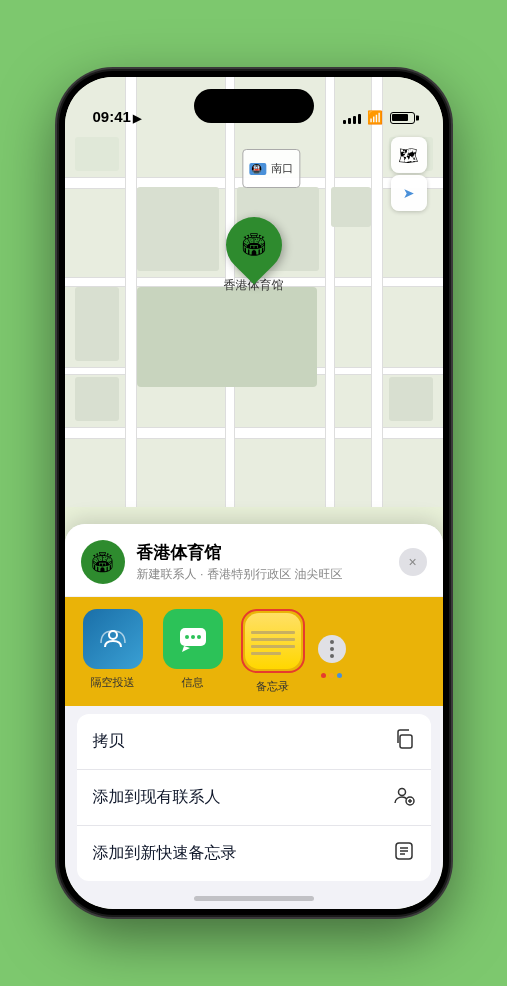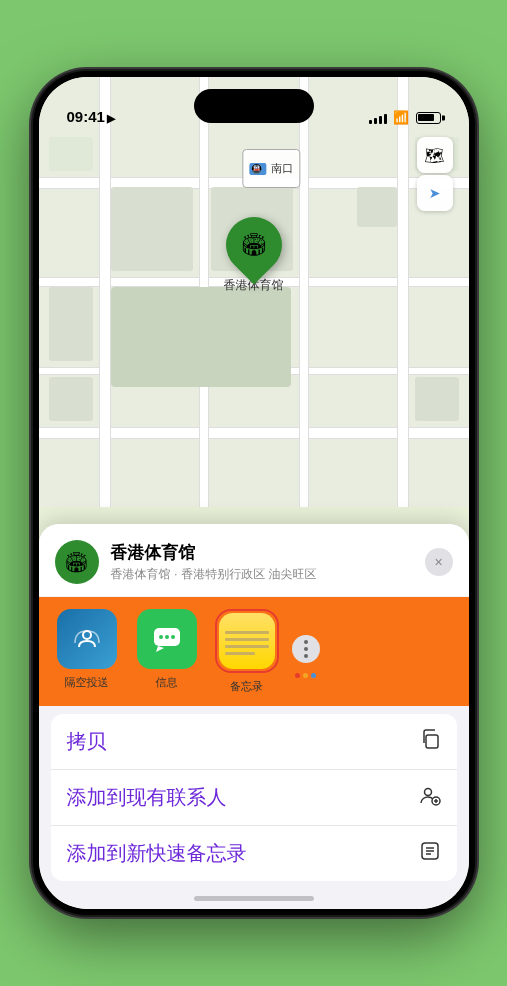--- a/index.html
+++ b/index.html
@@ -6,21 +6,21 @@
     body {
       width: 507px;
       height: 986px;
       background: #7dc86e;
       display: flex;
       align-items: center;
       justify-content: center;
       font-family: -apple-system, 'PingFang SC', 'Helvetica Neue', sans-serif;
     }
     .phone-frame {
-      width: 442px;
+      width: 390px;
       height: 844px;
       background: #000;
       border-radius: 54px;
       position: relative;
       box-shadow: 0 0 0 2px #1a1a1a, 0 0 0 4px #3a3a3a, 0 20px 60px rgba(0,0,0,0.5);
       overflow: hidden;
     }
     .phone-screen {
       position: absolute;
       top: 6px; left: 6px; right: 6px; bottom: 6px;
@@ -261,21 +261,21 @@
       font-size: 14px;
       color: #888;
       cursor: pointer;
     }
 
     
     .share-row {
       display: flex;
       gap: 0;
       padding: 12px 8px;
-      background: #f97316;
+      background: #eab308;
       margin-top: 1px;
       overflow: hidden;
     }
     .share-item {
       display: flex;
       flex-direction: column;
       align-items: center;
       gap: 6px;
       width: 80px;
       flex-shrink: 0;
@@ -320,22 +320,22 @@
     }
     .action-row {
       display: flex;
       align-items: center;
       justify-content: space-between;
       padding: 14px 16px;
       border-bottom: 0.5px solid #e5e5ea;
     }
     .action-row:last-child { border-bottom: none; }
     .action-label {
-      font-size: 20px;
-      color: #6d28d9;
+      font-size: 16px;
+      color: #0f172a;
     }
     .action-icon {
       font-size: 20px;
       color: #333;
     }
 
     
     .home-indicator {
       position: absolute;
       bottom: 8px;
@@ -413,21 +413,21 @@
         <div class="map-pin-label">香港体育馆</div>
       </div>
     </div>
 
     <div class="bottom-sheet">
 
       <div class="sheet-header">
         <div class="venue-icon">🏟</div>
         <div class="venue-info">
           <div class="venue-name">香港体育馆</div>
-          <div class="venue-desc">香港体育馆 · 香港特别行政区 油尖旺区</div>
+          <div class="venue-desc">新建联系人 · 香港特别行政区 油尖旺区</div>
         </div>
         <div class="close-btn">×</div>
       </div>
 
       <div class="share-row">
 
         <div class="share-item">
           <div class="share-icon-wrap airdrop">
             <svg width="32" height="32" viewBox="0 0 32 32" fill="none">
               <circle cx="16" cy="12" r="4" stroke="white" stroke-width="2" fill="none"></circle>

